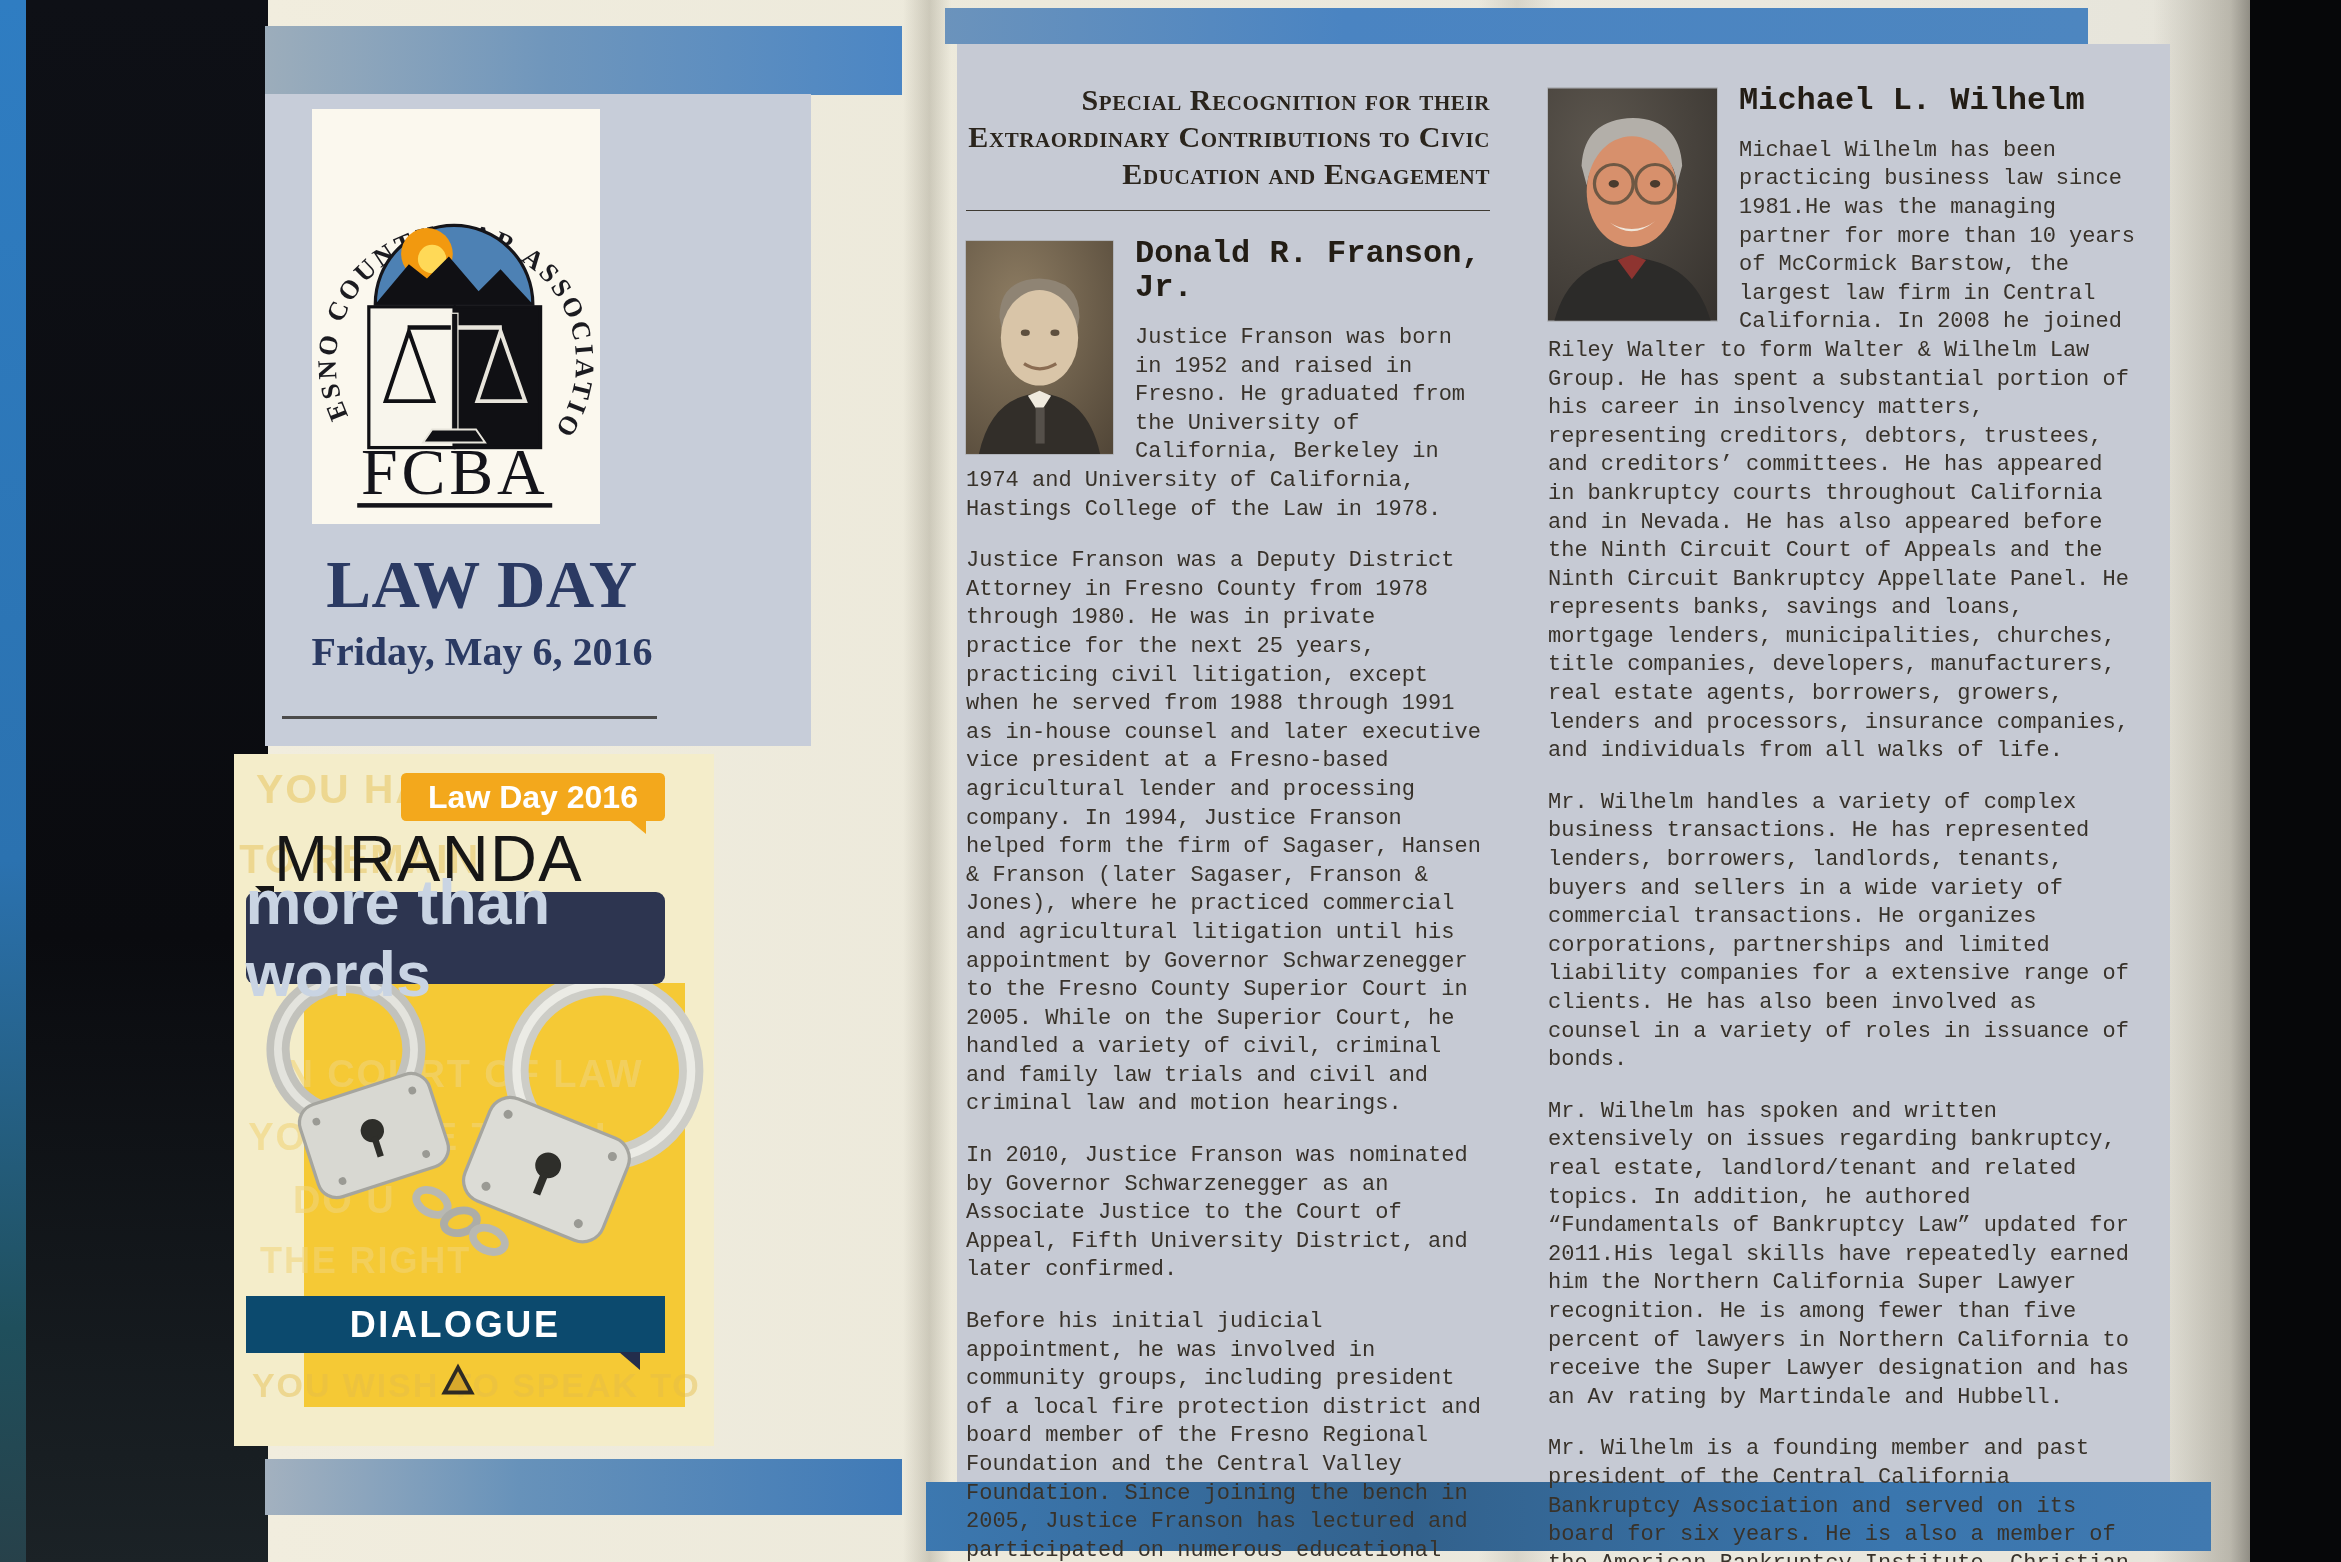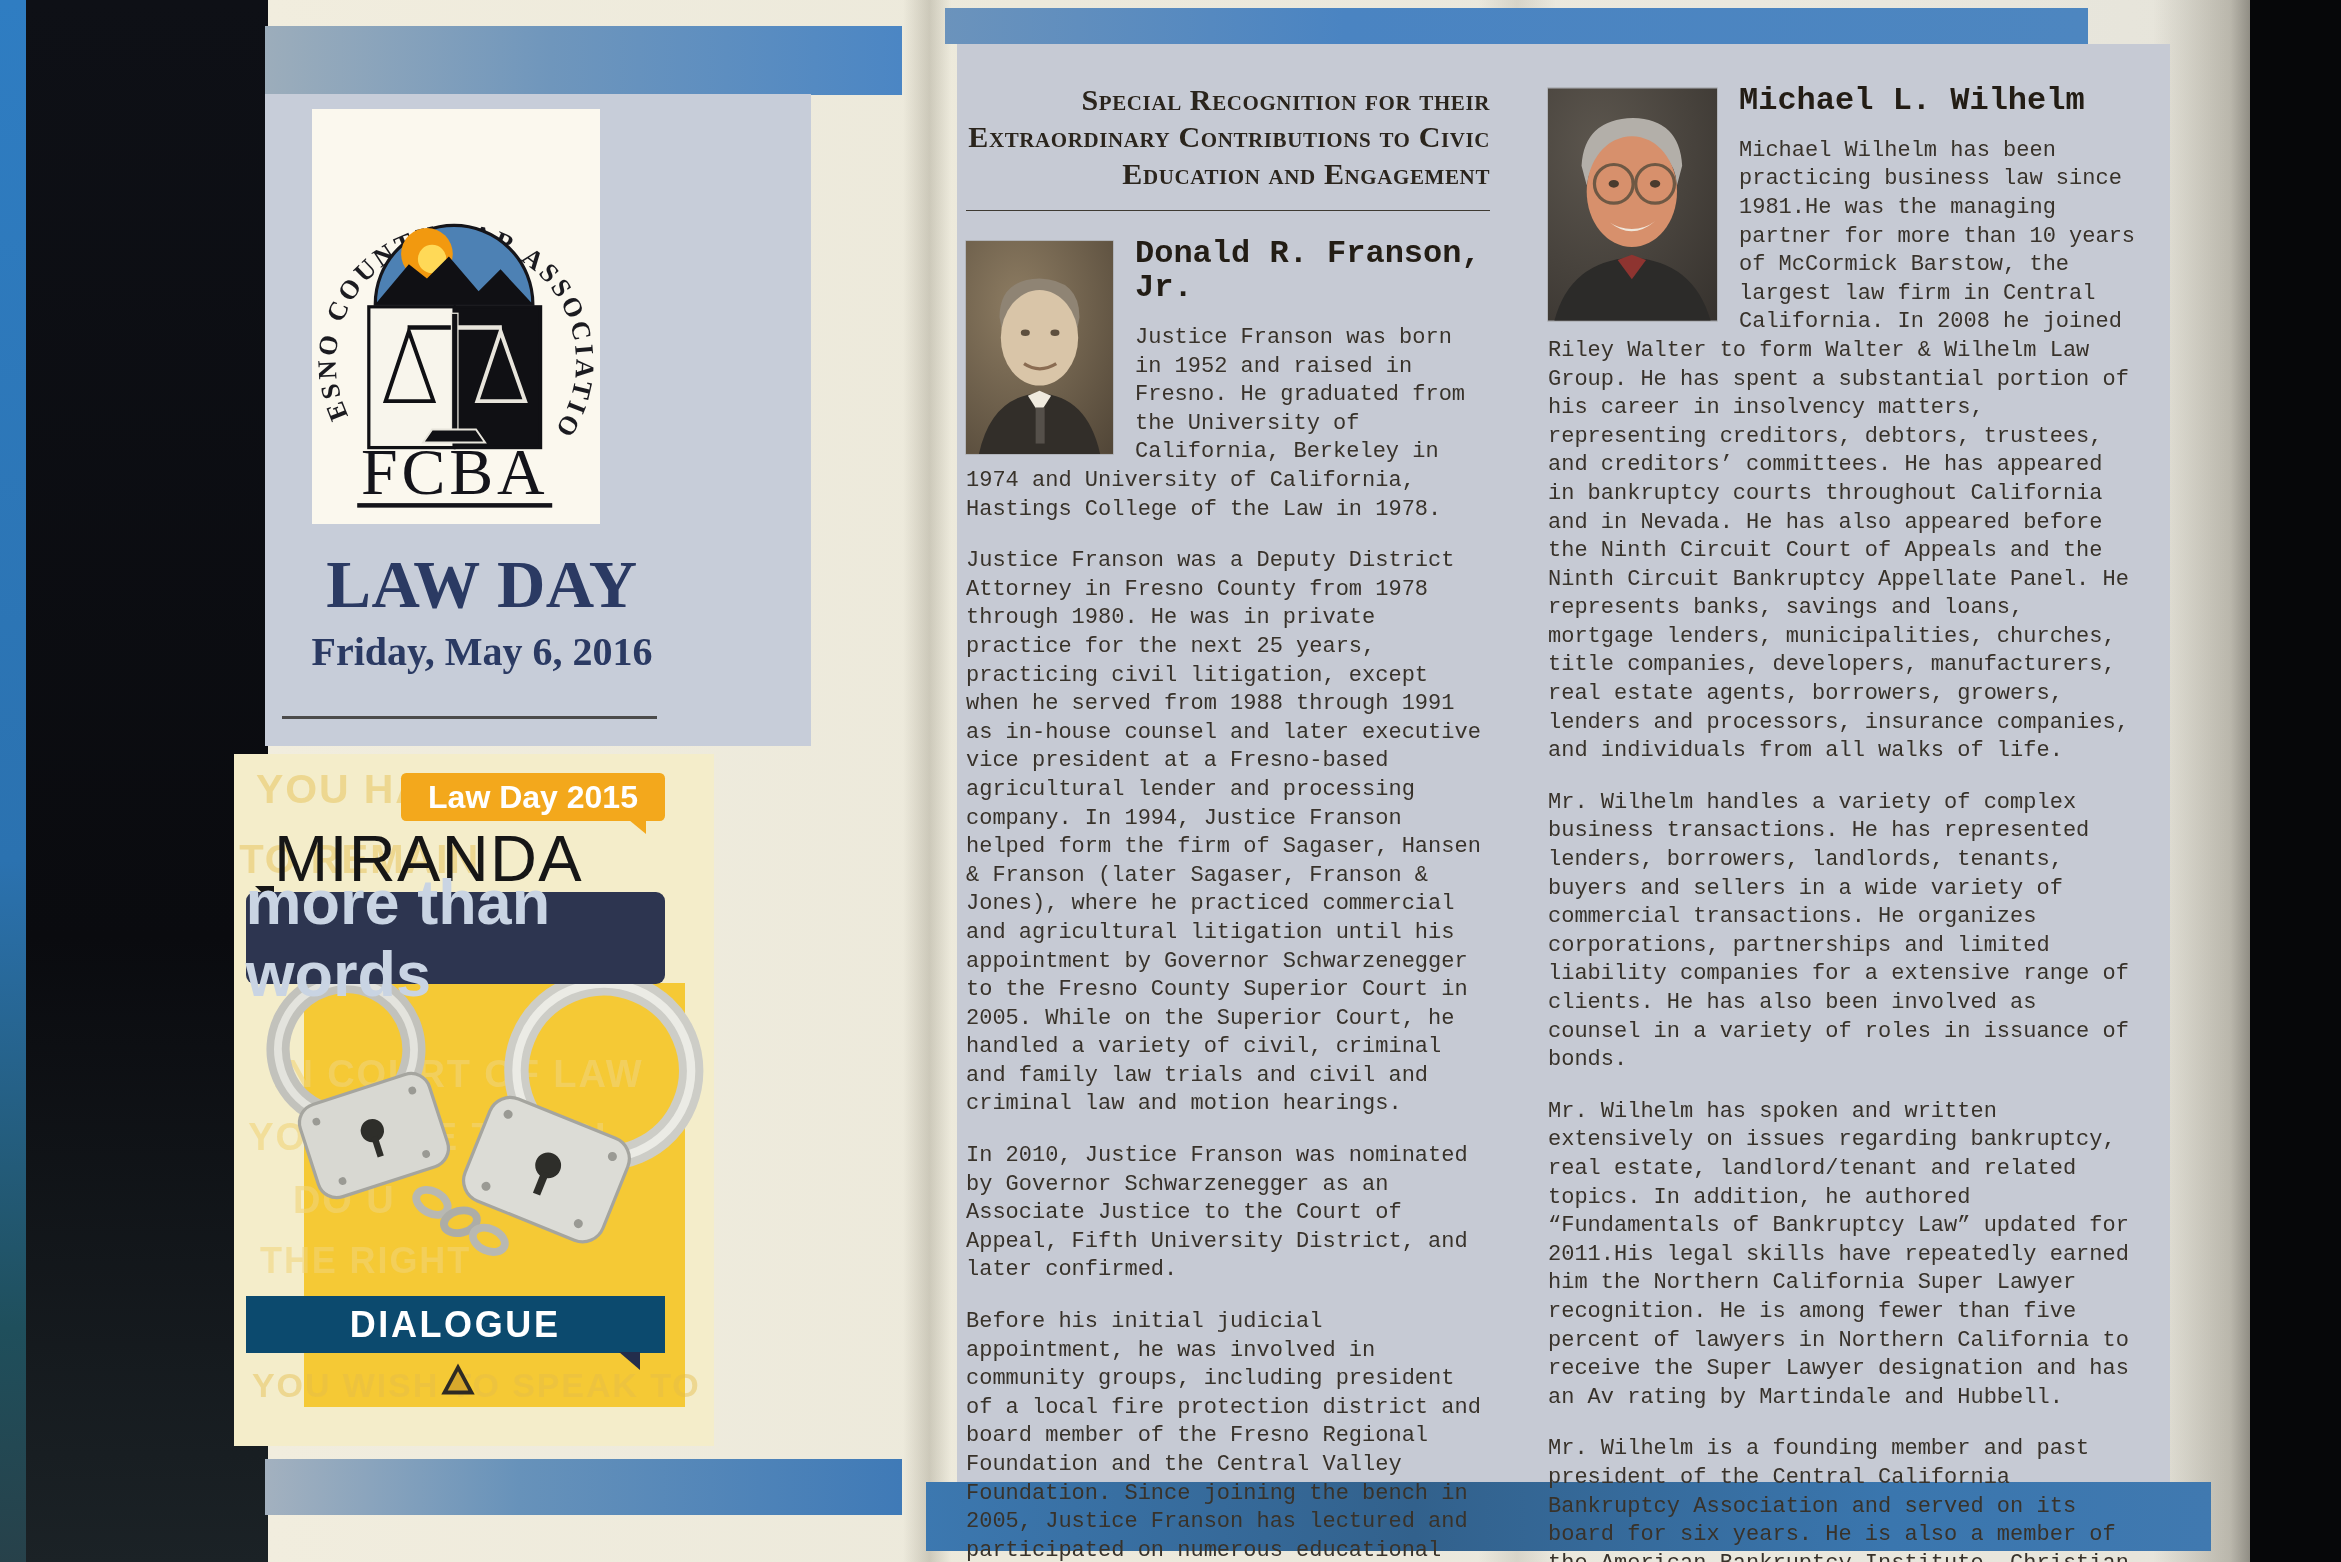--- a/index.html
+++ b/index.html
@@ -146,21 +146,21 @@
         <rect x="380" y="260" width="230" height="170" rx="34" fill="#dcdcd6" stroke="#a5a59f" stroke-width="5"></rect>
         <circle cx="495" cy="338" r="20" fill="#2e2e2a"></circle>
         <rect x="489" y="350" width="12" height="36" fill="#2e2e2a"></rect>
         <circle cx="408" cy="288" r="7" fill="#9a9a94"></circle>
         <circle cx="582" cy="288" r="7" fill="#9a9a94"></circle>
         <circle cx="418" cy="404" r="7" fill="#9a9a94"></circle>
         <circle cx="572" cy="404" r="7" fill="#9a9a94"></circle>
       </g>
     </svg>
 
-    <div class="m-badge">Law Day 2015</div>
+    <div class="m-badge">Law Day 2016</div>
     <div class="m-title">MIRANDA</div>
     <div class="m-tail"></div>
     <div class="m-bar1">more than words</div>
     <div class="m-bar2">DIALOGUE</div>
     <svg class="m-aba" viewBox="0 0 56 52">
       <polygon points="28,2 54,50 2,50" fill="#2e2a24"></polygon>
       <polygon points="28,14 44,44 12,44" fill="#d8a92c"></polygon>
     </svg>
   </div>
 

